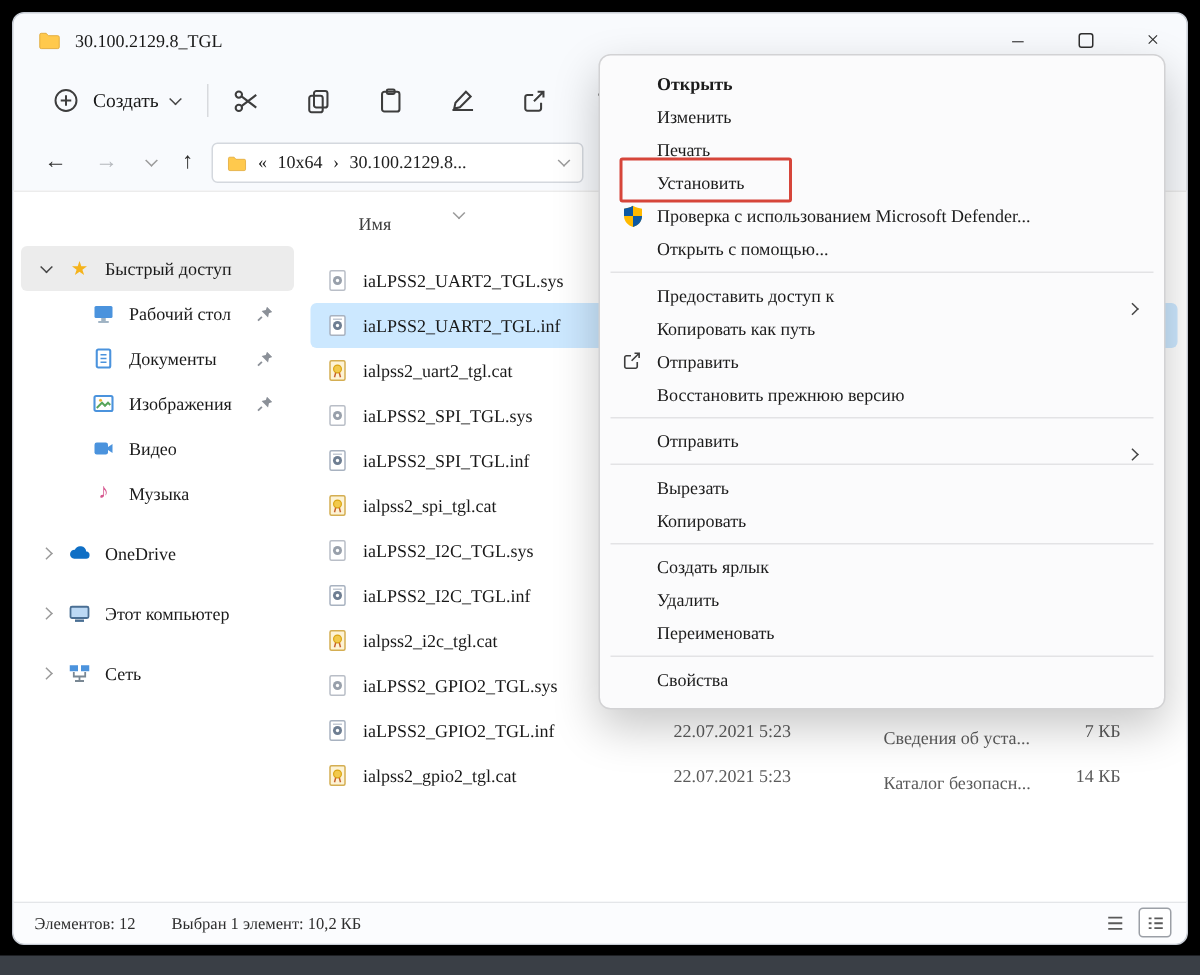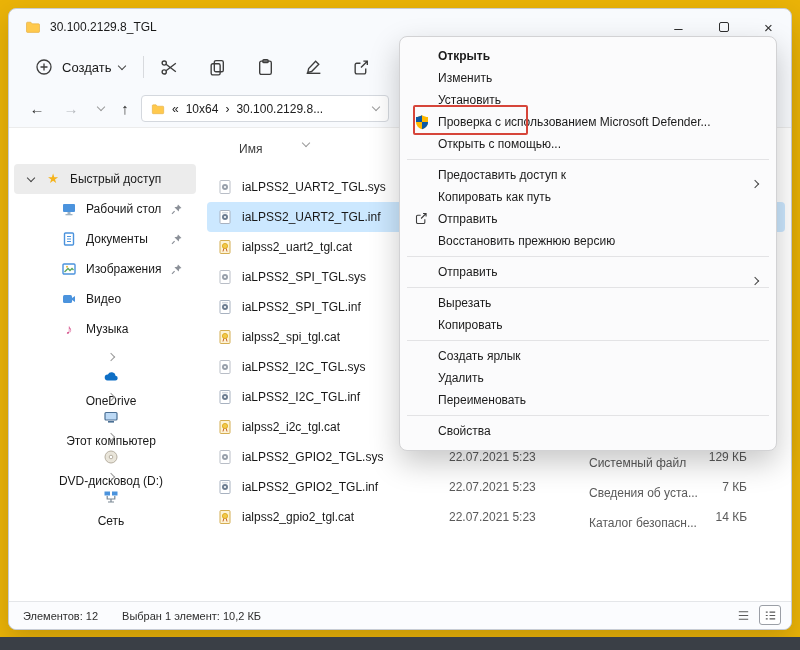--- a/index.html
+++ b/index.html
@@ -1,19 +1,19 @@
 <!DOCTYPE html>
 <html><head>
 <meta charset="utf-8">
 <style>
   * { margin:0; padding:0; box-sizing:border-box; }
   html,body { width:800px; height:650px; }
   body { font-family:"Liberation Sans", sans-serif; background:#fdfdfd; position:relative; overflow:hidden; }
 
-  .screen { position:absolute; inset:0; background:#eab308; }
+  .screen { position:absolute; inset:0; background:#000000;font-family:Liberation Serif, serif; }
   .taskbar-strip { position:absolute; left:0; bottom:0; width:100%; height:13px; background:#3a3f46; }
 
   .window { position:absolute; left:8px; top:8px; width:784px; height:622px;
             background:#f8fafd; border:1px solid #c7ccd4; border-radius:8px;
             box-shadow:0 10px 26px rgba(0,0,0,.16); }
 
   
   .titlebar { position:absolute; top:0; left:0; right:0; height:36px; display:flex; align-items:center;
               padding-left:16px; gap:9px; }
   .title { font-size:12px; color:#191919; }
@@ -47,21 +47,21 @@
 
   
   .bodyarea { position:absolute; top:118px; left:0; right:0; bottom:28px; background:#ffffff; border-top:1px solid #ececec; }
 
   .sidebar { position:absolute; left:0; top:0; bottom:0; width:192px; padding-top:36px; }
   .snode { height:30px; display:flex; align-items:center; gap:9px; padding-left:12px; margin:0 5px;
            border-radius:4px; font-size:12px; color:#191919; position:relative; }
   .snode.sel { background:#ececec; }
   .snode .cwrap { width:10px; display:flex; justify-content:center; }
   .snode.child { padding-left:47px; }
-  .snode.group { margin-top:10px;flex-direction:column; }
+  .snode.group { margin-top:10px; }
   .sicon { width:16px; height:16px; display:inline-block; flex:0 0 16px; }
   .glyph-icon { font-size:13px; line-height:16px; text-align:center; }
   .pin { position:absolute; right:13px; width:13px; height:13px; }
 
   .filearea { position:absolute; left:192px; top:0; right:0; bottom:0; }
   .sortchev { position:absolute; left:102px; top:4px; }
   .colhead { position:absolute; left:0; top:14px; right:0; height:24px; font-size:12px; color:#3d3d3d; }
   .colhead .name-h { position:absolute; left:38px;text-align:center; }
   .rows { position:absolute; left:6px; right:6px; top:44px; }
   .frow { height:30px; display:flex; align-items:center; gap:9px; padding-left:10px; border-radius:4px;
@@ -296,32 +296,20 @@
               </svg>
           </span>
           <span>Этот компьютер</span>
         </div>
         <div class="snode group">
           <span class="cwrap">
               <span class="cv right gray"></span>
             </span>
           <span class="sicon">
             <svg viewBox="0 0 16 16" width="16" height="16">
-                <circle cx="8" cy="8" r="6" fill="#e9e5da" stroke="#b7b0a2" stroke-width="1"></circle>
-                <circle cx="8" cy="8" r="1.8" fill="#fff" stroke="#b7b0a2"></circle>
-              </svg>
-          </span>
-          <span>DVD-дисковод (D:)</span>
-        </div>
-        <div class="snode group">
-          <span class="cwrap">
-              <span class="cv right gray"></span>
-            </span>
-          <span class="sicon">
-            <svg viewBox="0 0 16 16" width="16" height="16">
                 <rect x="1.5" y="2.5" width="5.5" height="4" fill="#4b93dd"></rect>
                 <rect x="9" y="2.5" width="5.5" height="4" fill="#4b93dd"></rect>
                 <path d="M4.2 7v3h7.6V7M8 10v3M5 13h6" stroke="#7a8894" stroke-width="1.2" fill="none"></path>
               </svg>
           </span>
           <span>Сеть</span>
         </div>
       </div>
 
       <div class="filearea">
@@ -485,20 +473,21 @@
           <svg viewBox="0 0 16 16" width="15" height="15" stroke="#5a5a5a" stroke-width="1.3" fill="none">
               <path d="M3 4.5h2M7 4.5h6M3 8h2M7 8h6M3 11.5h2M7 11.5h6"></path>
             </svg>
         </span>
       </div>
     </div>
 
     <div class="cmenu">
       <div class="mi bold"><span>Открыть</span></div>
       <div class="mi"><span>Изменить</span></div>
+      <div class="mi"><span>Печать</span></div>
       <div class="mi"><span>Установить</span></div>
       <div class="mi">
         <span class="micon">
           <svg viewBox="0 0 16 16" width="16" height="16">
               <path d="M8 1.2C10 2.4 12.3 2.9 14 3.1V7.8c0 4-2.8 6.5-6 7.5-3.2-1-6-3.5-6-7.5V3.1C3.7 2.9 6 2.4 8 1.2Z" fill="#ffb900"></path>
               <path d="M8 1.2C6 2.4 3.7 2.9 2 3.1V8h6Z" fill="#0c59a4"></path>
               <path d="M8 8h6c0 4-2.8 6.3-6 7.3Z" fill="#0c59a4"></path>
             </svg>
         </span>
         <span>Проверка с использованием Microsoft Defender...</span>

